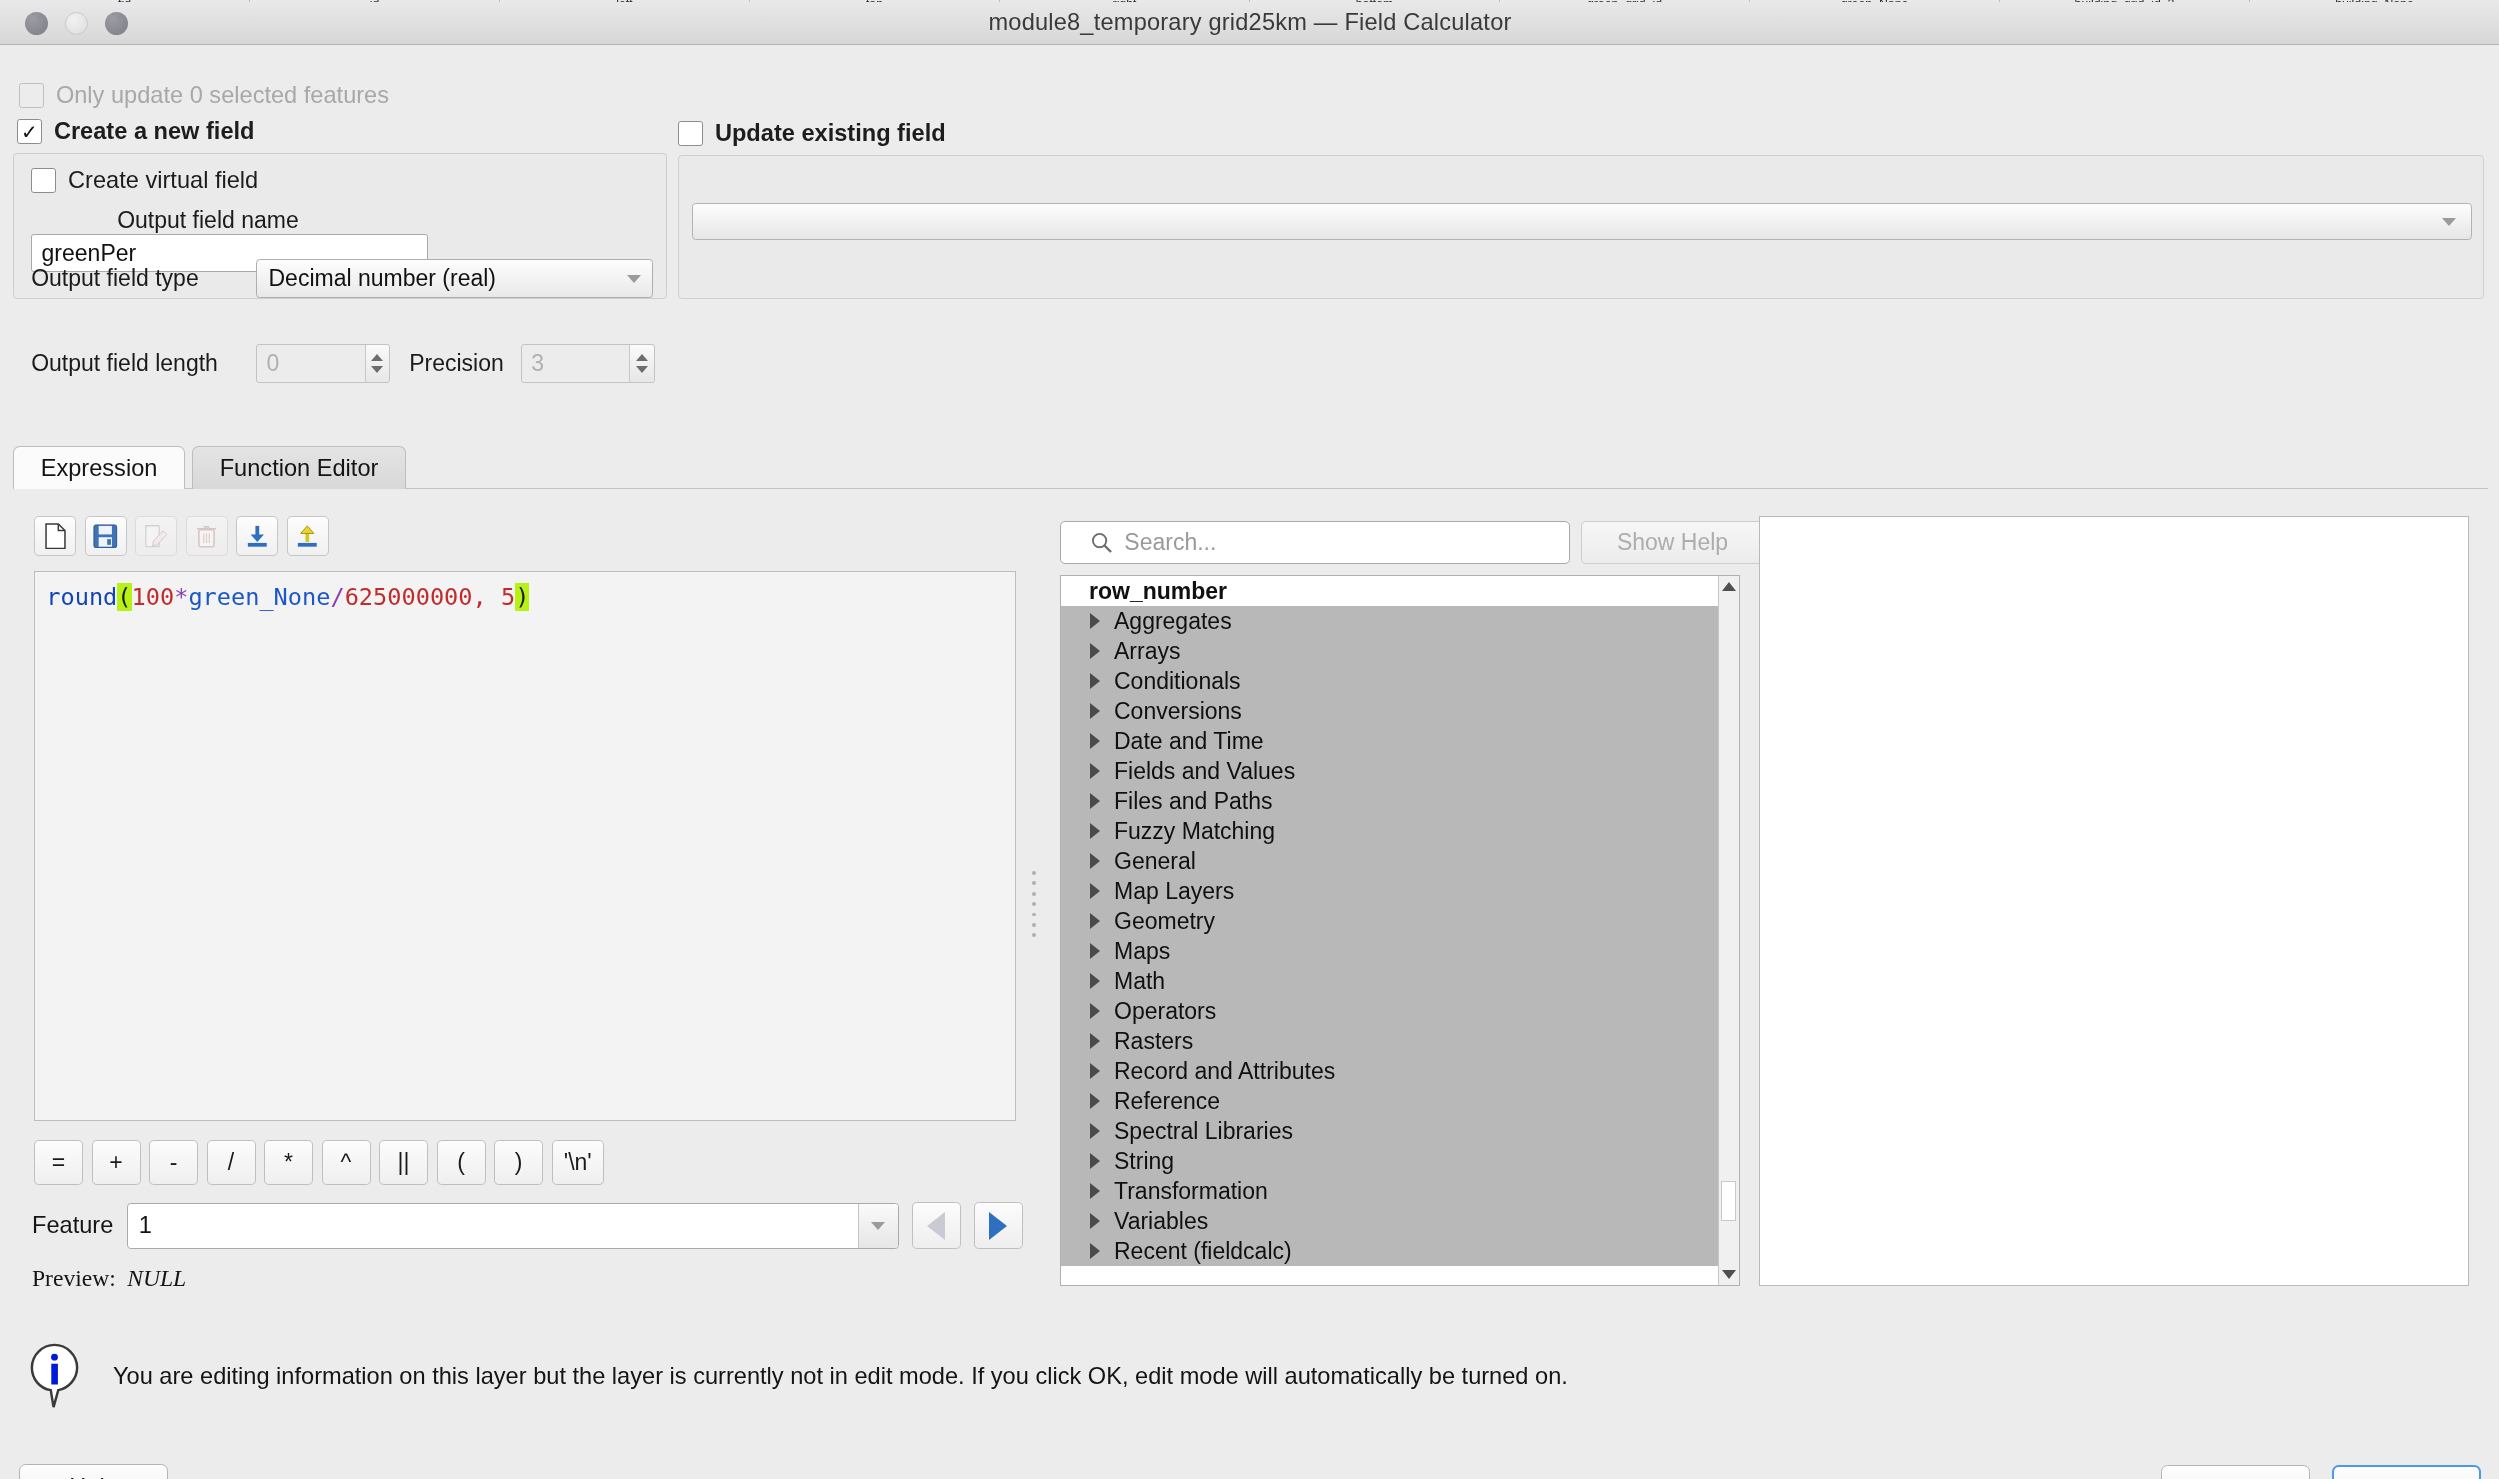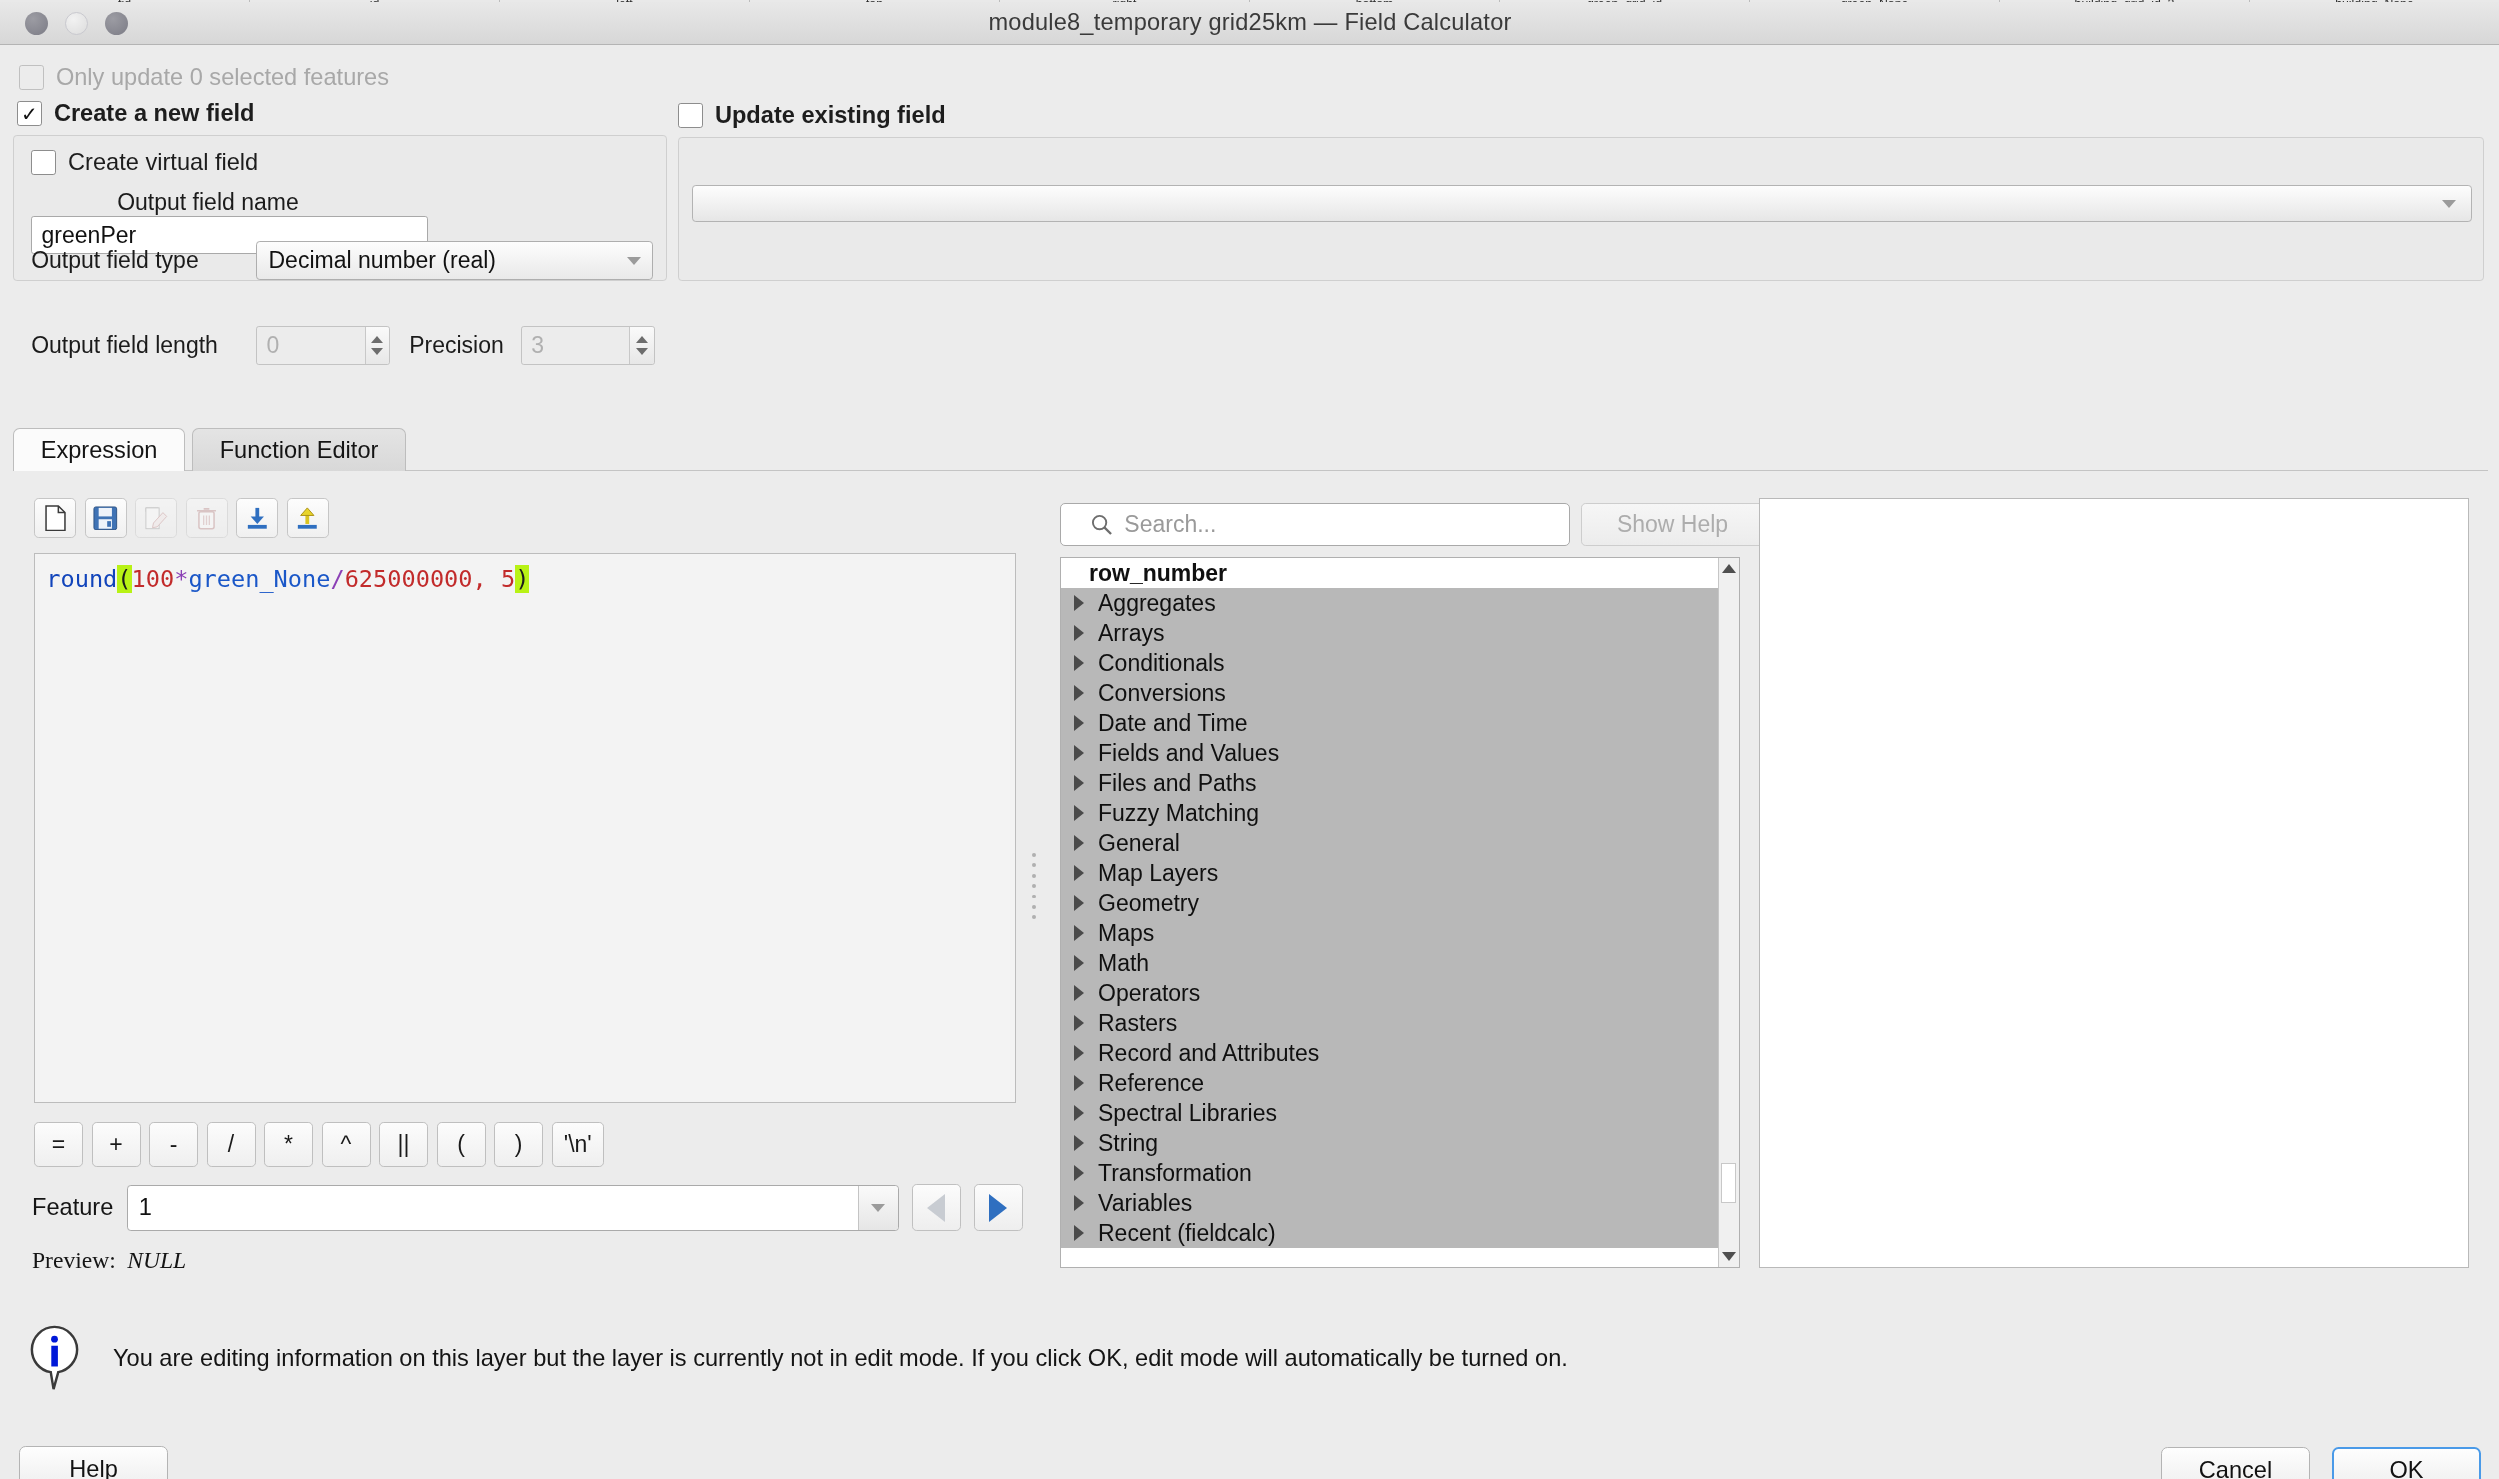--- a/index.html
+++ b/index.html
@@ -34,21 +34,21 @@
   .light { width: 23px; height: 23px; border-radius: 50%; }
   .light.red    { background: radial-gradient(circle at 35% 30%, #9c9ca3, #7c7c86); }
   .light.yellow { background: radial-gradient(circle at 35% 30%, #f2f2f2, #dcdcdc); border:0.9px solid #c9c9cf;}
   .light.green  { background: radial-gradient(circle at 35% 30%, #9c9ca3, #7c7c86); }
   #title-text {
     width: 100%; text-align: center; font-size: 23.6px; color: #3a3a3a;
     letter-spacing: 0.2px;
   }
 
   
-  #dialog { position: absolute; top: 45px; left: 0; width: 2500px; height: 1322px; background: #ececec; }
+  #dialog { position: absolute; top: 63px; left: 0; width: 2500px; height: 1322px; background: #ececec; }
 
   .row { display: flex; align-items: center; }
 
   
   .cb {
     width: 24.6px; height: 24.6px; background: #fff;
     border: 0.9px solid #8d8d8d; border-radius: 2.8px;
     display: inline-flex; align-items: center; justify-content: center;
     font-size: 20px; color: #111; line-height: 1; flex: none;
   }
@@ -193,21 +193,21 @@
     position: absolute; left: 1581px; top: 458px; width: 183px; height: 43px;
     border: 0.9px solid #cdcdcd; border-radius: 4.7px;
     background: linear-gradient(to bottom,#f6f6f6,#ececec);
     display: flex; align-items: center; justify-content: center;
     font-size: 23px; color: #adadad;
   }
   #tree {
     position: absolute; left: 1060px; top: 512px; width: 680px; height: 711px;
     background: #fff; border: 0.9px solid #b0b0b0; overflow: hidden;
   }
-  .tree-item { height: 30px; display: flex; align-items: center; font-size: 23px; color: #101010; padding-left: 13px; }
+  .tree-item { height: 30px; display: flex; align-items: center; font-size: 23px; color: #101010; padding-left: 29px; }
   .tree-item.header { font-weight: bold; padding-left: 28px; background: #fff; }
   .tree-item.grp { background: #b8b8b8; }
   .tree-item.grp .twisty {
     width: 0; height: 0; border-top: 8.5px solid transparent; border-bottom: 8.5px solid transparent;
     border-left: 10.4px solid #4a4a4a; margin-right: 14px; flex: none;
   }
   .tree-item.grp .lbl { margin-left: 0; }
   #tree-scroll {
     position: absolute; right: 0; top: 0; width: 21px; height: 100%;
     background: #f0f0f0; border-left: 0.9px solid #c6c6c6;

